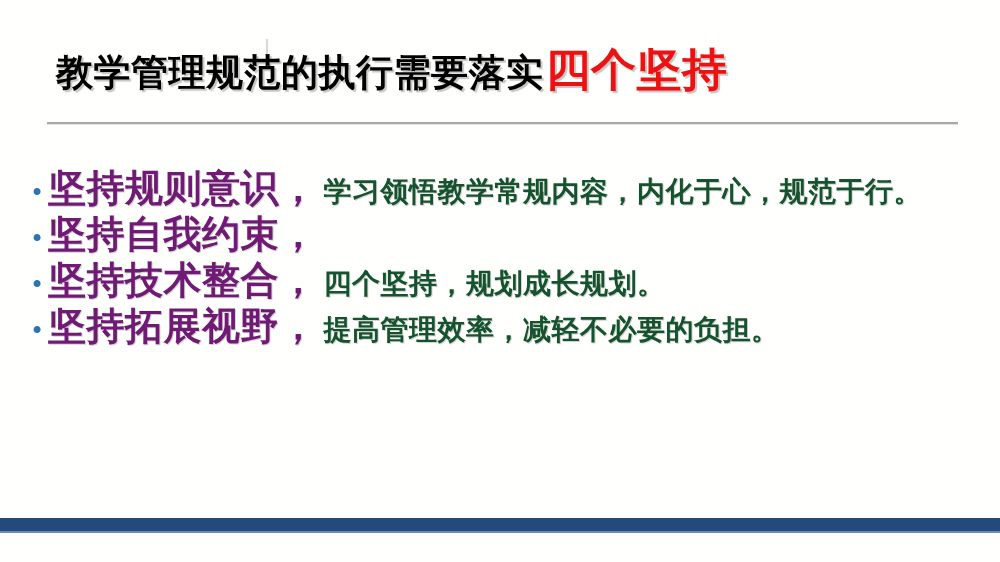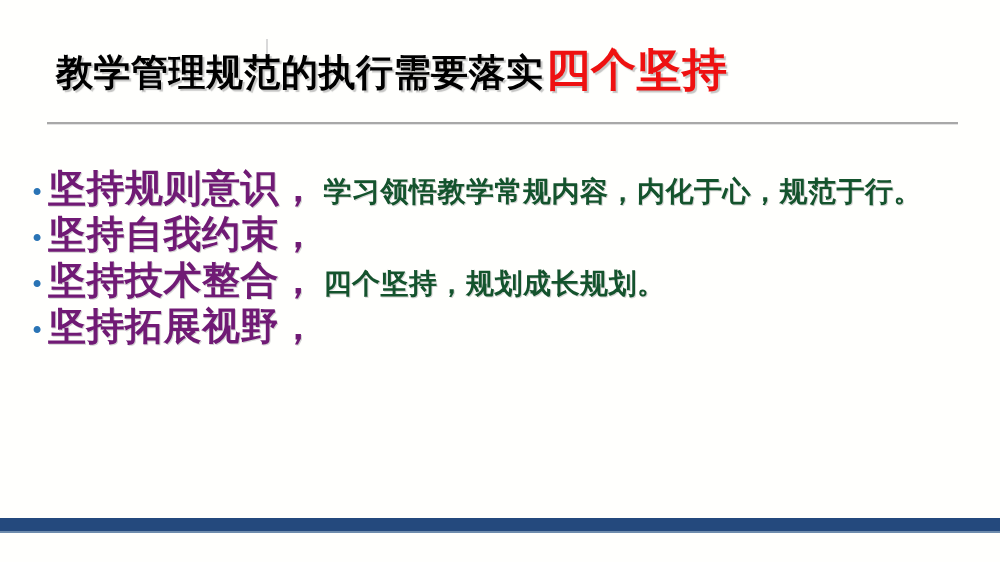--- a/index.html
+++ b/index.html
@@ -153,20 +153,21 @@
 
     <div class="bullet-line">
       <span class="bullet-dot">•</span>
       <span class="seg-blue">坚持技术整合，</span>
       <span class="seg-black">四个坚持，规划成长规划。</span>
     </div>
 
     <div class="bullet-line">
       <span class="bullet-dot">•</span>
       <span class="seg-blue">坚持拓展视野，</span>
+      <span class="seg-black">提高管理效率，减轻不必要的负担。</span>
     </div>
 
   </div>
 
   <div class="footer-bar"></div>
   <div class="footer-bar-thin"></div>
 
 </div>
 
 </body></html>

